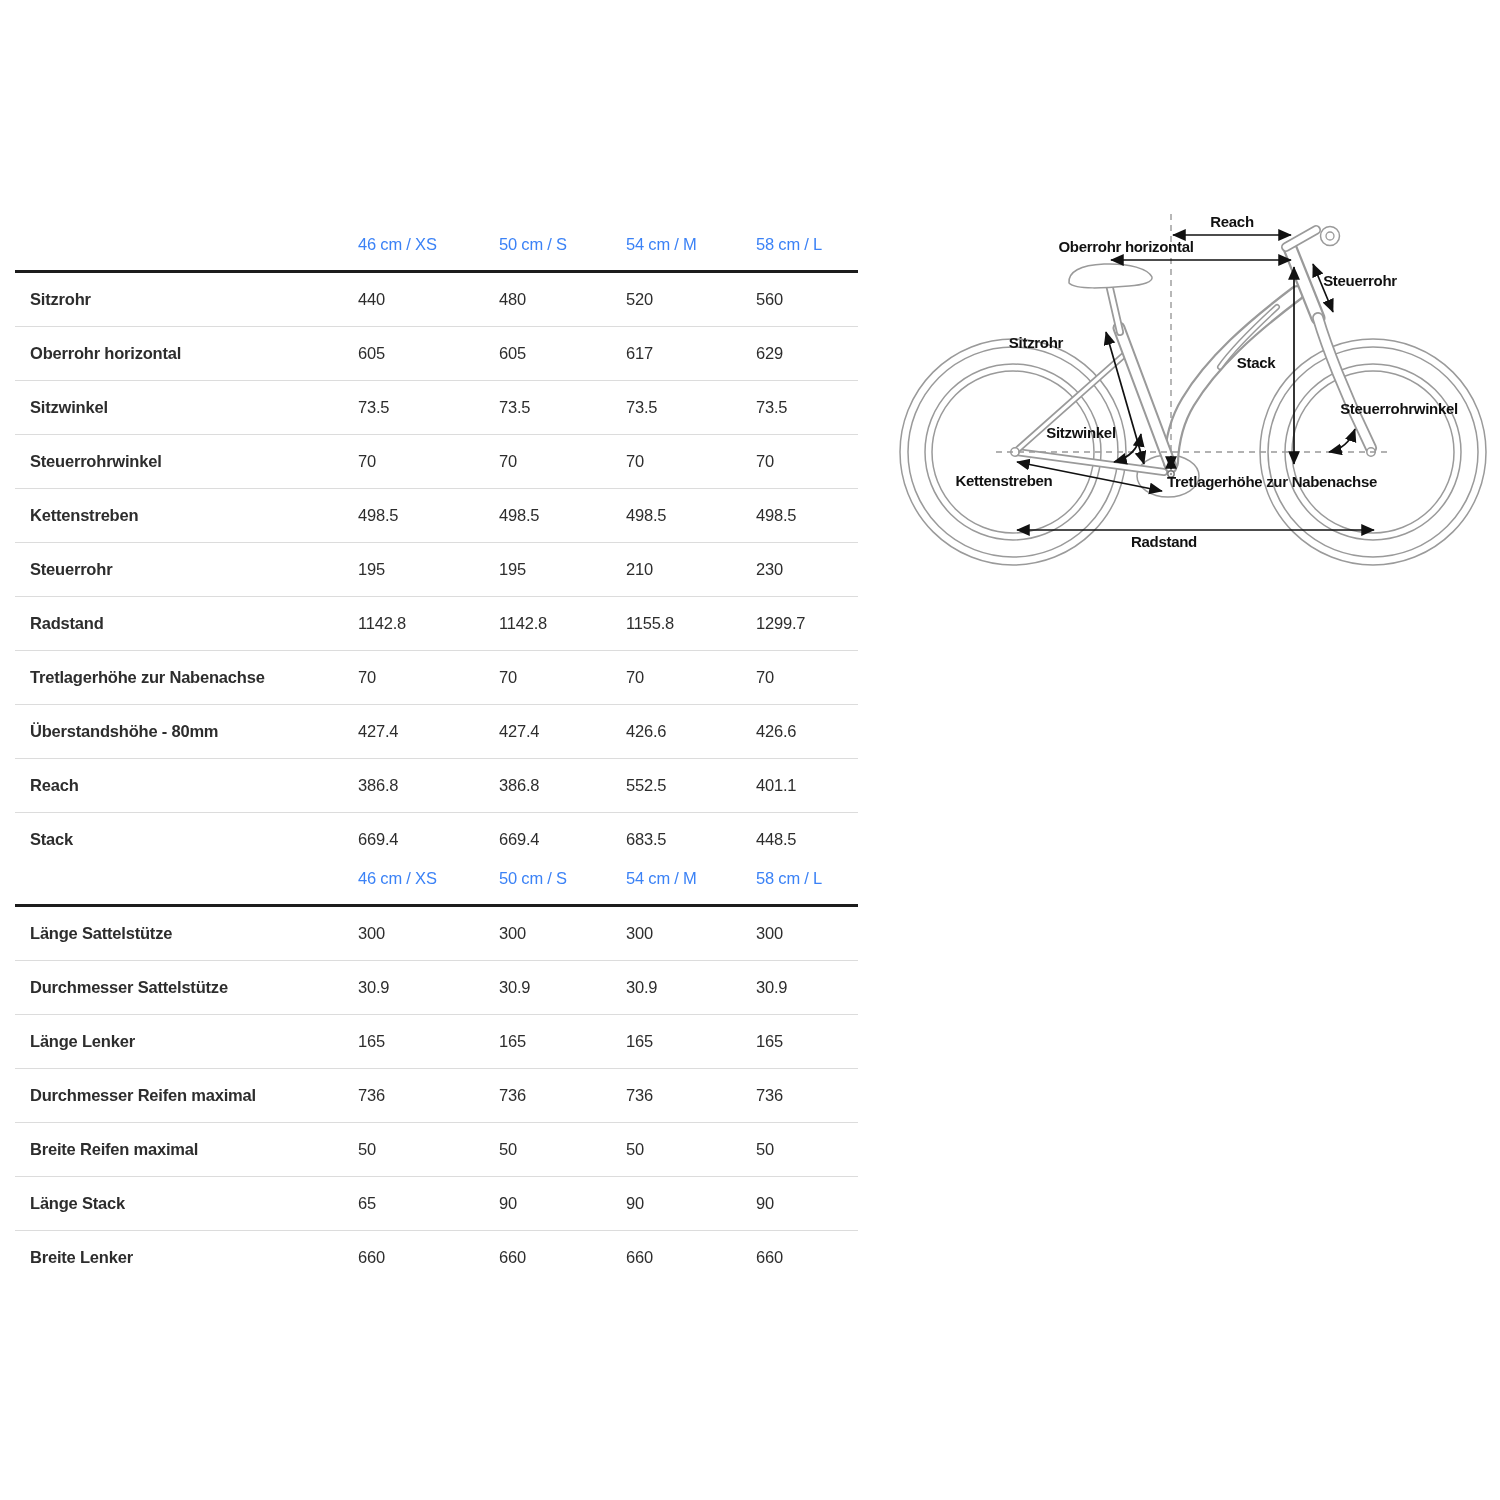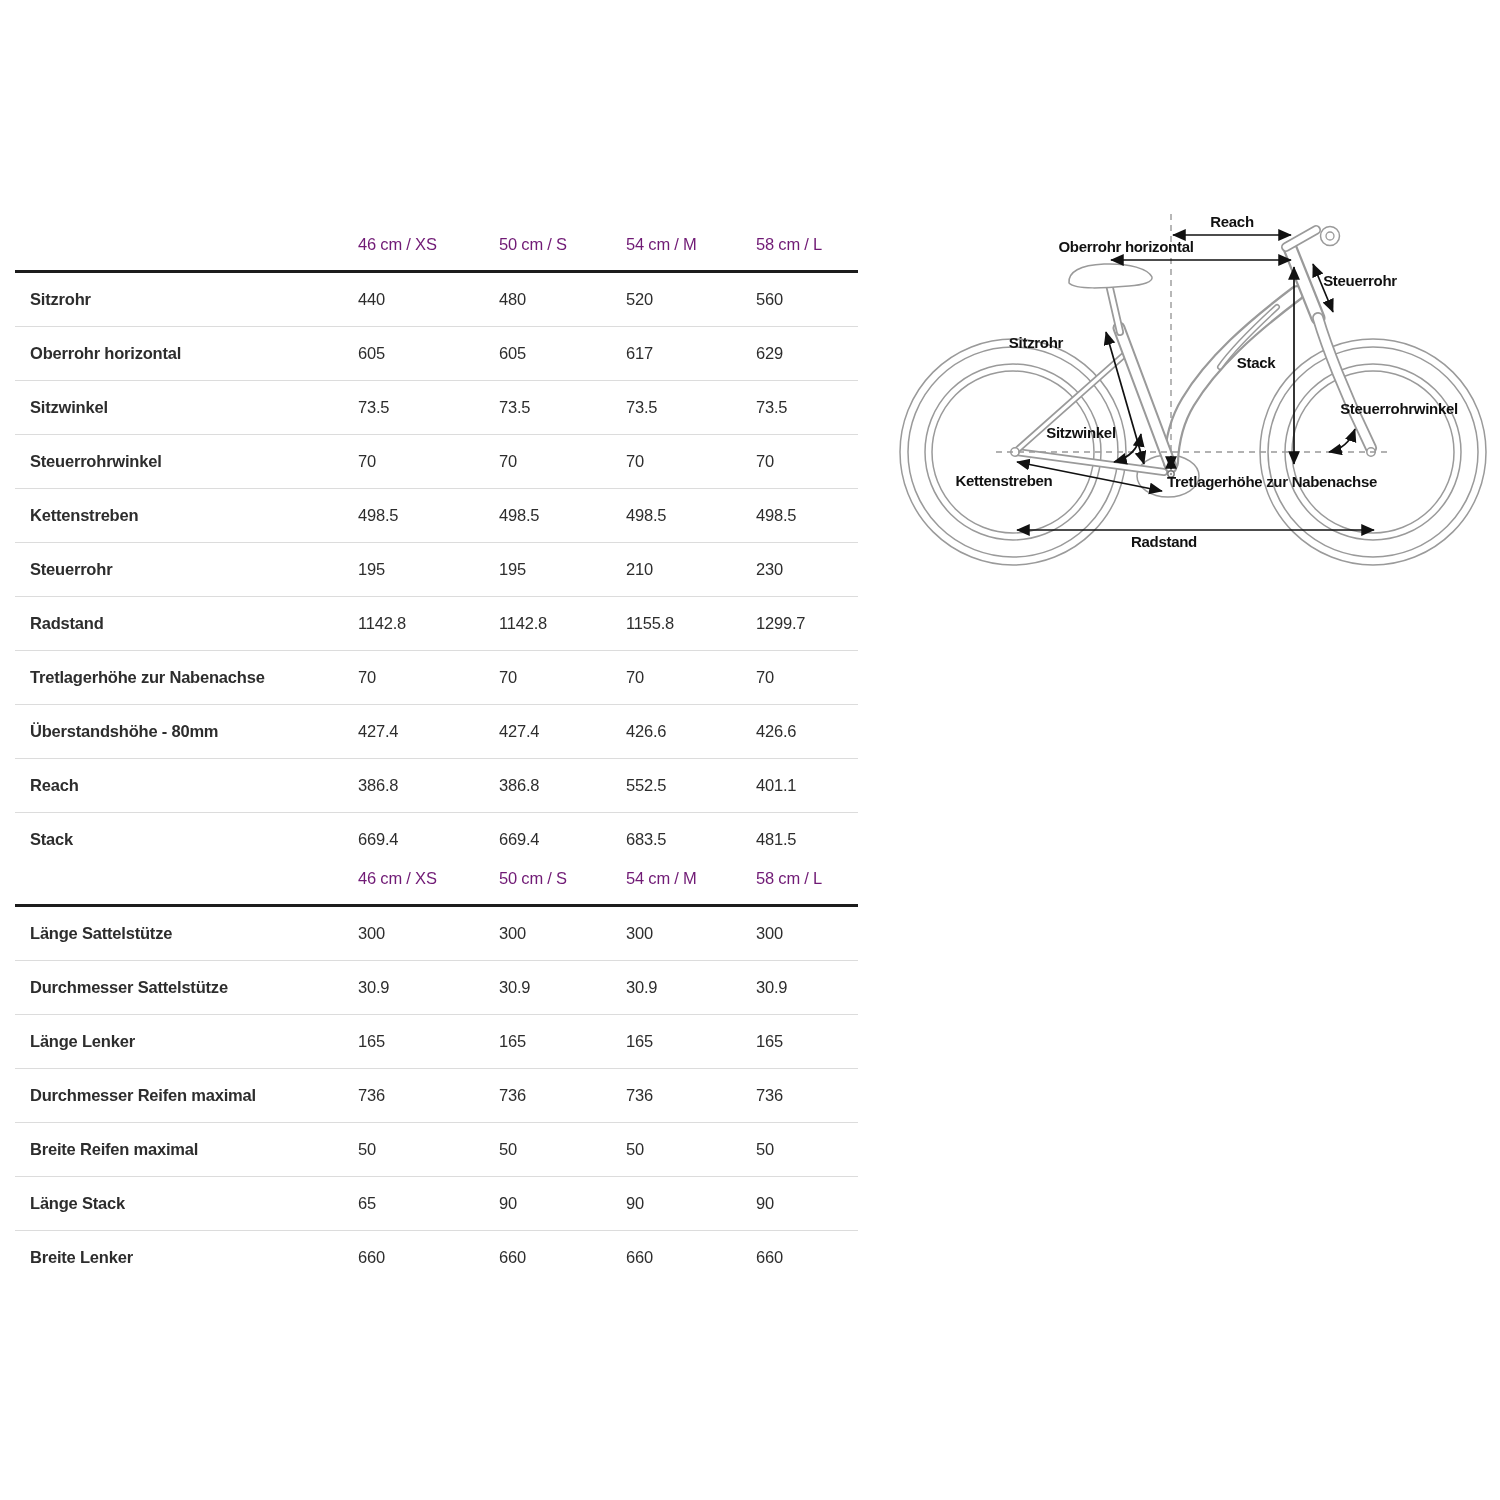--- a/index.html
+++ b/index.html
@@ -9,21 +9,21 @@
   }
   .spec{position:absolute;left:15px;width:843px;letter-spacing:-0.2px;}
   #spec-geometry{top:219px;}
   #spec-components{top:853px;}
   .thead,.row{
     display:grid;
     grid-template-columns:343px 141px 127px 130px 1fr;
     align-items:center;
   }
   .thead{height:51px;}
-  .thead .cell{font-size:16.5px;color:#701a75;font-weight:400;}
+  .thead .cell{font-size:16.5px;color:#3b82f6;font-weight:400;}
   .tbody{border-top:3px solid #1c1c1c;}
   .row{height:53px;border-bottom:1px solid #dcdcdc;}
   .row:last-child{border-bottom:none;}
   .cell{white-space:nowrap;}
   .cell.label{padding-left:15px;font-weight:700;color:#141414;font-size:16px;}
   .row .cell{font-size:16.5px;color:#2d2d2d;}
   #diagram{position:absolute;left:880px;top:190px;}
   .bike-line{stroke:#9a9a9a;stroke-width:1.5;fill:none;}
   .tube-out{stroke:#9a9a9a;fill:none;stroke-linecap:round;}
   .tube-in{stroke:#ffffff;fill:none;stroke-linecap:round;}
@@ -112,21 +112,21 @@
         <div class="cell">386.8</div>
         <div class="cell">386.8</div>
         <div class="cell">552.5</div>
         <div class="cell">401.1</div>
       </div>
       <div class="row">
         <div class="cell label">Stack</div>
         <div class="cell">669.4</div>
         <div class="cell">669.4</div>
         <div class="cell">683.5</div>
-        <div class="cell">481.5</div>
+        <div class="cell">448.5</div>
       </div>
     </div>
 </section>
 
 <section class="spec" id="spec-components">
   <div class="thead">
       <div class="cell label"></div>
       <div class="cell">46 cm / XS</div>
       <div class="cell">50 cm / S</div>
       <div class="cell">54 cm / M</div>

